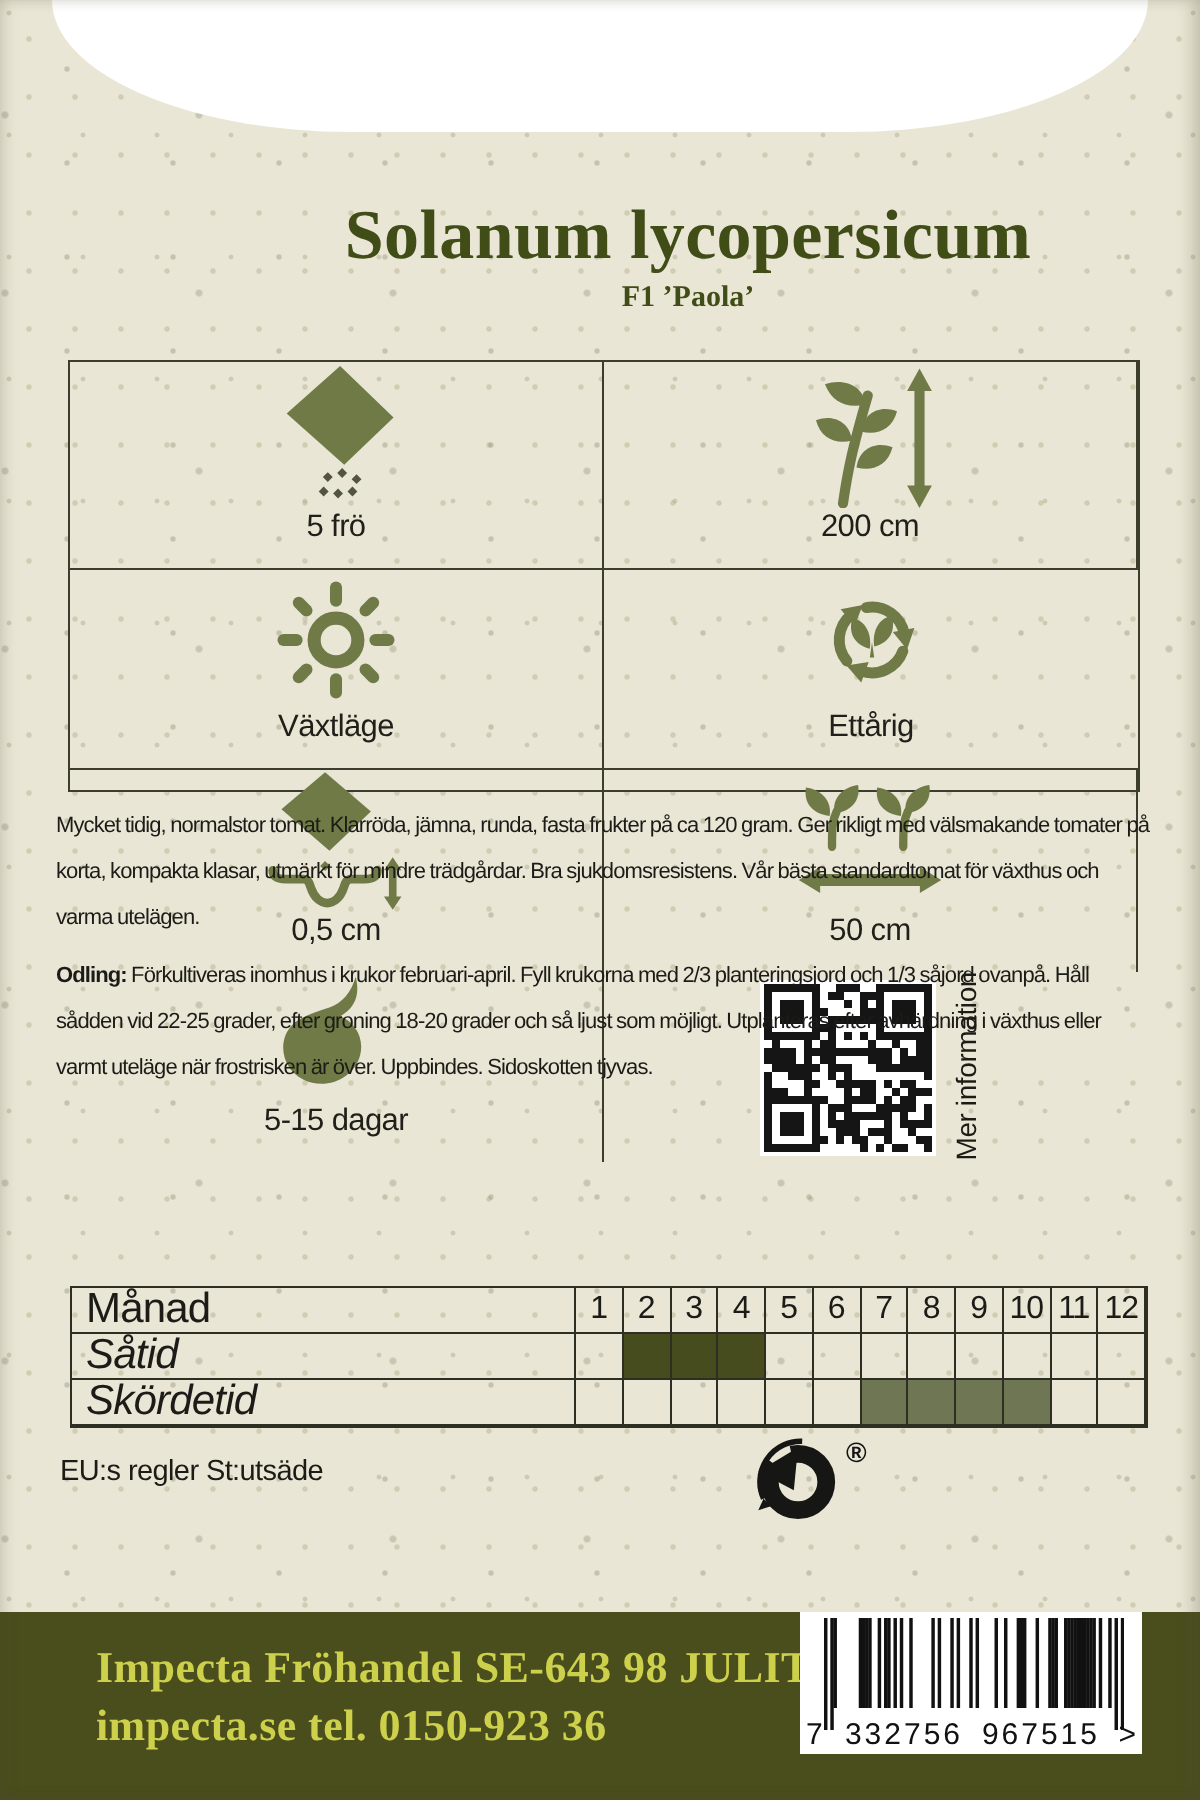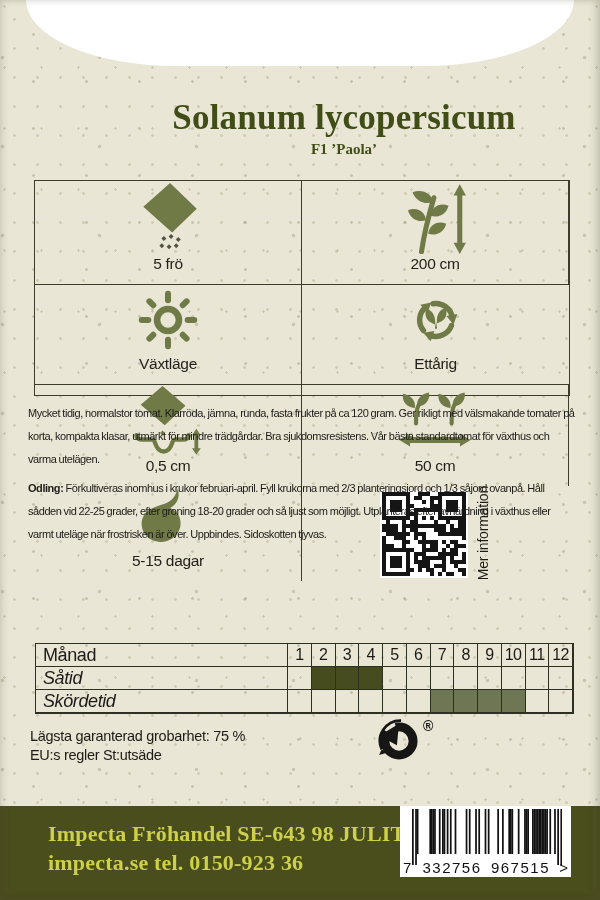--- a/index.html
+++ b/index.html
@@ -36,21 +36,21 @@
 
   .bodytext{position:absolute;left:28px;top:402px;width:548px;color:#1c1b17;
     font-size:11px;line-height:23px;letter-spacing:-.45px;word-spacing:-.4px;}
   .para2{margin-top:6px;}
   .bold{font-weight:700;}
 
   .cal{position:absolute;left:35px;top:643px;width:536px;border:1px solid #2e2f23;border-right-width:2px;border-bottom-width:2px;background:transparent;}
   .cal-row{display:flex;height:22px;}
   .cal-row + .cal-row{border-top:1px solid #2e2f23;font-style:italic;}
   .cal-labelcell{width:251px;box-sizing:border-box;padding-left:7px;display:flex;align-items:center;
-    font-size:18px;letter-spacing:-.4px;color:#1c1b17;}
+    font-size:21px;letter-spacing:-.4px;color:#1c1b17;}
   .cal-cell{flex:1;border-left:1px solid #2e2f23;display:flex;align-items:center;justify-content:center;
     font-size:16px;letter-spacing:-.5px;color:#1c1b17;}
 
   .footnotes{position:absolute;left:30px;top:727px;font-size:14.5px;line-height:19px;letter-spacing:-.3px;color:#1c1b16;}
 
   .greendot{position:absolute;left:376px;top:718px;width:62px;height:52px;}
   .greendot .rmark{position:absolute;left:47px;top:0;font-size:14px;font-weight:700;color:#151513;}
 
   .footerband{position:absolute;left:0;top:806px;width:600px;height:94px;background:#4a4e1d;}
   .footertext{position:absolute;left:48px;top:13px;color:#ccd04a;
@@ -518,21 +518,20 @@
         <div class="cal-cell" style="background: rgb(111, 118, 84);"></div>
         <div class="cal-cell" style="background: rgb(111, 118, 84);"></div>
         <div class="cal-cell" style="background: rgb(111, 118, 84);"></div>
         <div class="cal-cell" style="background: rgb(111, 118, 84);"></div>
         <div class="cal-cell"></div>
         <div class="cal-cell"></div>
       </div>
     </div>
 
   <div class="footnotes">
-    <div>Lägsta garanterad grobarhet: 75 %</div>
     <div>EU:s regler St:utsäde</div>
   </div>
 
   <div class="greendot">
     <svg width="46" height="46" viewBox="0 0 44 44">
       <circle cx="22" cy="22" r="13.5" fill="none" stroke="#161614" stroke-width="8.5"></circle>
       <polygon points="22,22 -2,4 16,-4" fill="#e9e6d5"></polygon>
       <polygon points="3,17 22,5.5 20,26" fill="#161614"></polygon>
       <path d="M24,2.5 A19.5,19.5 0 0 0 5.5,30" fill="none" stroke="#161614" stroke-width="2.6"></path>
       <polygon points="5.5,30 3,35.5 9.5,33.5" fill="#161614"></polygon>

